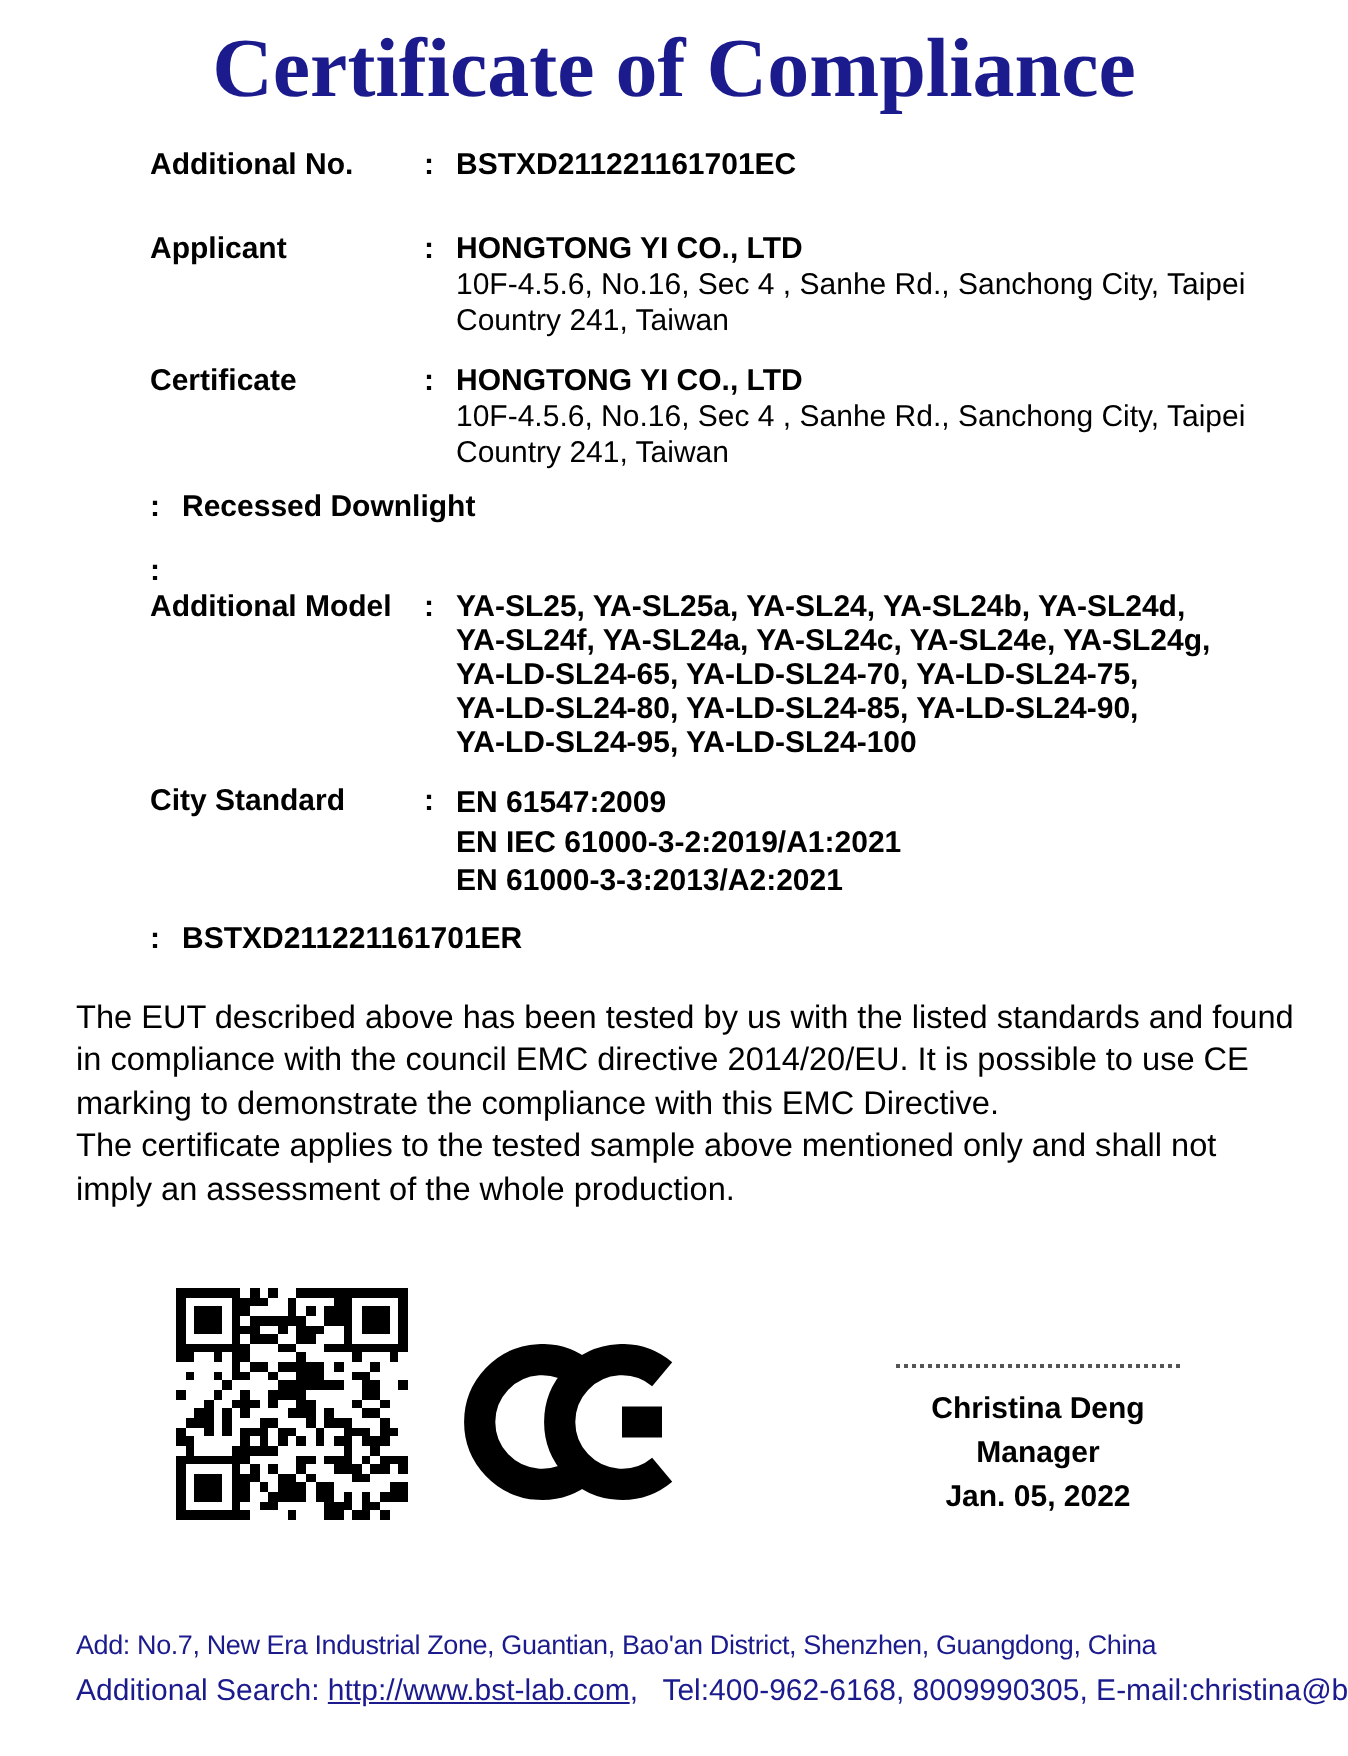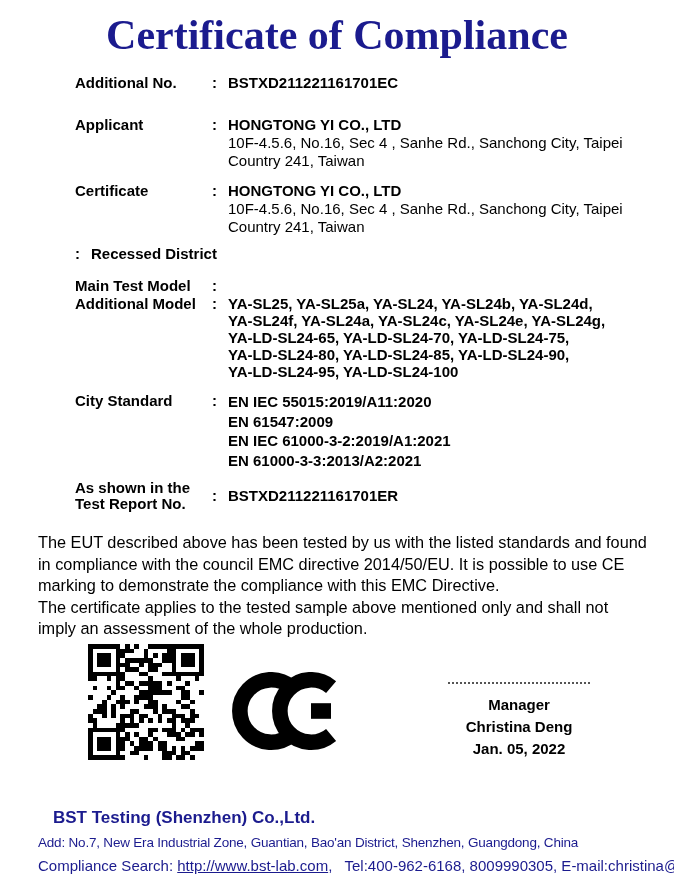--- a/index.html
+++ b/index.html
@@ -114,64 +114,58 @@
       <div class="fcolon">:</div>
       <div class="fval">
         <span class="mline">HONGTONG YI CO., LTD</span>
         <span class="mline addr">10F-4.5.6, No.16, Sec 4 , Sanhe Rd., Sanchong City, Taipei</span>
         <span class="mline addr">Country 241, Taiwan</span>
       </div>
     </div>
 
     <div class="frow mt9">
       <div class="fcolon">:</div>
-      <div class="fval">Recessed District</div>
+      <div class="fval">Recessed Downlight</div>
     </div>
 
     <div class="frow mt14">
-      <div class="flabel">Main Test Model</div>
       <div class="fcolon">:</div>
     </div>
 
     <div class="frow">
       <div class="flabel">Additional Model</div>
       <div class="fcolon">:</div>
       <div class="fval lh17">
         <span class="mline">YA-SL25, YA-SL25a, YA-SL24, YA-SL24b, YA-SL24d,</span>
         <span class="mline">YA-SL24f, YA-SL24a, YA-SL24c, YA-SL24e, YA-SL24g,</span>
         <span class="mline">YA-LD-SL24-65, YA-LD-SL24-70, YA-LD-SL24-75,</span>
         <span class="mline">YA-LD-SL24-80, YA-LD-SL24-85, YA-LD-SL24-90,</span>
         <span class="mline">YA-LD-SL24-95, YA-LD-SL24-100</span>
       </div>
     </div>
 
     <div class="frow mt12">
       <div class="flabel">City Standard</div>
       <div class="fcolon">:</div>
       <div class="fval lh19">
-        <span class="mline">EN IEC 55015:2019/A11:2020</span>
         <span class="mline">EN 61547:2009</span>
         <span class="mline">EN IEC 61000-3-2:2019/A1:2021</span>
         <span class="mline">EN 61000-3-3:2013/A2:2021</span>
       </div>
     </div>
 
     <div class="frow mt10 rowcenter">
-      <div class="flabel twoline">
-        <span class="mline">As shown in the</span>
-        <span class="mline">Test Report No.</span>
-      </div>
       <div class="fcolon">:</div>
       <div class="fval">BSTXD211221161701ER</div>
     </div>
 
   </div>
 
   <div class="statement">
-    <p>The EUT described above has been tested by us with the listed standards and found in compliance with the council EMC directive 2014/50/EU. It is possible to use CE marking to demonstrate the compliance with this EMC Directive.</p>
+    <p>The EUT described above has been tested by us with the listed standards and found in compliance with the council EMC directive 2014/20/EU. It is possible to use CE marking to demonstrate the compliance with this EMC Directive.</p>
     <p>The certificate applies to the tested sample above mentioned only and shall not imply an assessment of the whole production.</p>
   </div>
 
   <div class="qr">
       <i style="grid-area:1/1"></i>
       <i style="grid-area:1/2"></i>
       <i style="grid-area:1/3"></i>
       <i style="grid-area:1/4"></i>
       <i style="grid-area:1/5"></i>
       <i style="grid-area:1/6"></i>
@@ -487,24 +481,23 @@
   <svg class="ce" width="106" height="80" viewBox="0 0 106 80">
     <g fill="none" stroke="#000" stroke-width="15.6">
       <path d="M 59.1 15.1 A 31.2 31.2 0 1 0 59.1 62.9"></path>
       <path d="M 99.1 15.1 A 31.2 31.2 0 1 0 99.1 62.9"></path>
       <path d="M 79 39 H 99"></path>
     </g>
   </svg>
 
   <div class="sig">
     <div class="sig-line"></div>
+    <div class="sline">Christina Deng</div>
     <div class="sline">Manager</div>
-    <div class="sline">Christina Deng</div>
     <div class="sline">Jan. 05, 2022</div>
   </div>
 
   <div class="footer">
-    <div class="f-company">BST Testing (Shenzhen) Co.,Ltd.</div>
     <div class="f-address">Add: No.7, New Era Industrial Zone, Guantian, Bao'an District, Shenzhen, Guangdong, China</div>
-    <div class="f-search"><span>Compliance Search: </span><a href="#">http://www.bst-lab.com</a><span>,   Tel:400-962-6168, 8009990305, E-mail:christina@bst-lab.com</span></div>
+    <div class="f-search"><span>Additional Search: </span><a href="#">http://www.bst-lab.com</a><span>,   Tel:400-962-6168, 8009990305, E-mail:christina@bst-lab.com</span></div>
   </div>
 
 </div>
 
 </body></html>

